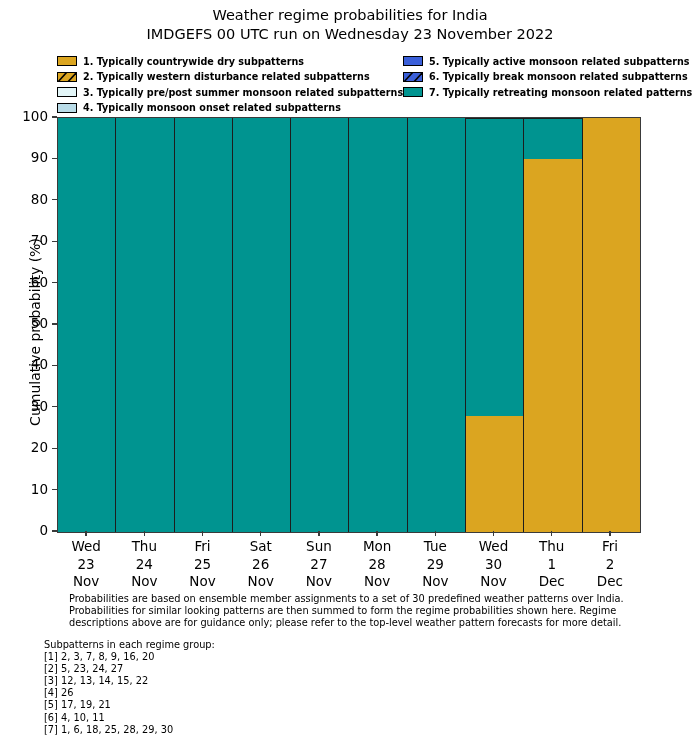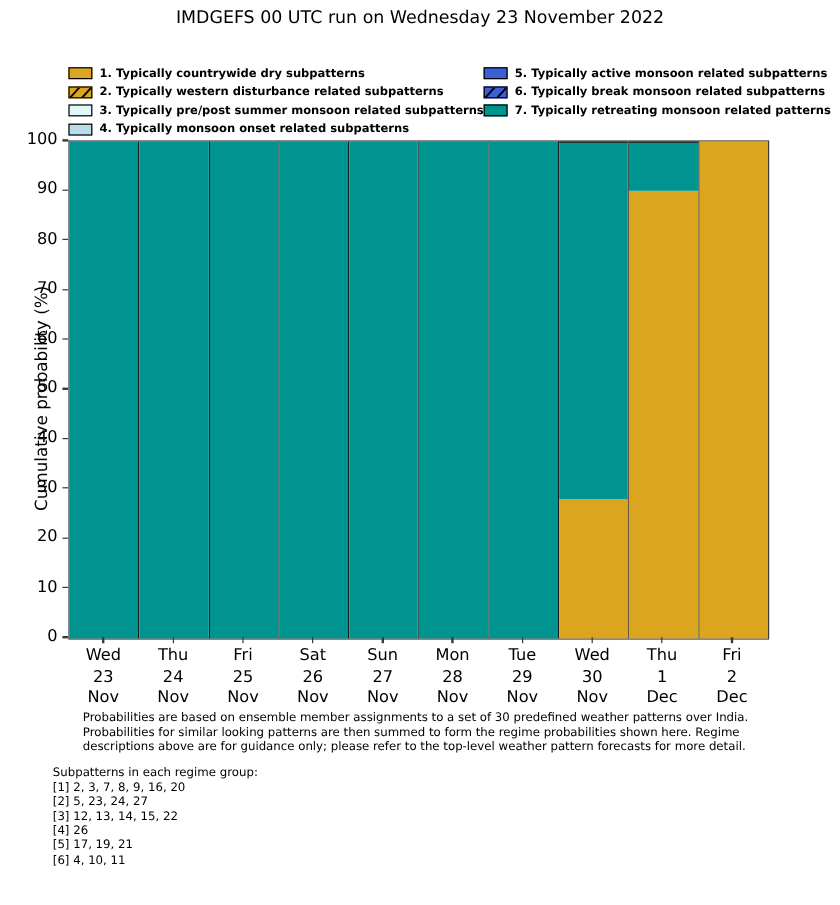--- a/index.html
+++ b/index.html
@@ -190,20 +190,21 @@
     width: 600px;
     font-size: 9.8px;
     line-height: 12.1px;
     color: #000;
   }
 </style>
 </head>
 <body>
 
 <div class="title-block">
+  <div class="title-line">Weather regime probabilities for India</div>
   <div class="title-line">IMDGEFS 00 UTC run on Wednesday 23 November 2022</div>
 </div>
 
 <div class="legend">
   <div class="legend-col left" id="legend-left">
       <div class="legend-item">
         <span class="swatch" style="background:#DBA520"></span>
         <span class="legend-label">1. Typically countrywide dry subpatterns</span>
       </div>
       <div class="legend-item">
@@ -403,14 +404,15 @@
 
 <div class="subpatterns">
   <div>Subpatterns in each regime group:</div>
   <div id="subpattern-lines">
       <div>[1] 2, 3, 7, 8, 9, 16, 20</div>
       <div>[2] 5, 23, 24, 27</div>
       <div>[3] 12, 13, 14, 15, 22</div>
       <div>[4] 26</div>
       <div>[5] 17, 19, 21</div>
       <div>[6] 4, 10, 11</div>
+      <div>[7] 1, 6, 18, 25, 28, 29, 30</div>
     </div>
 </div>
 
 </body></html>

